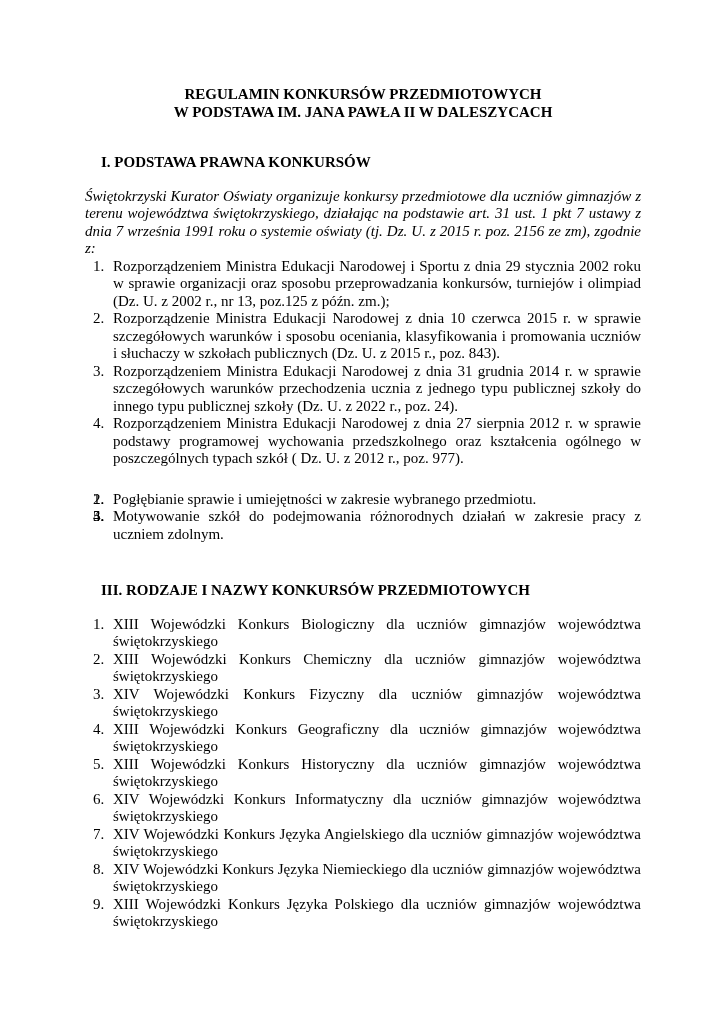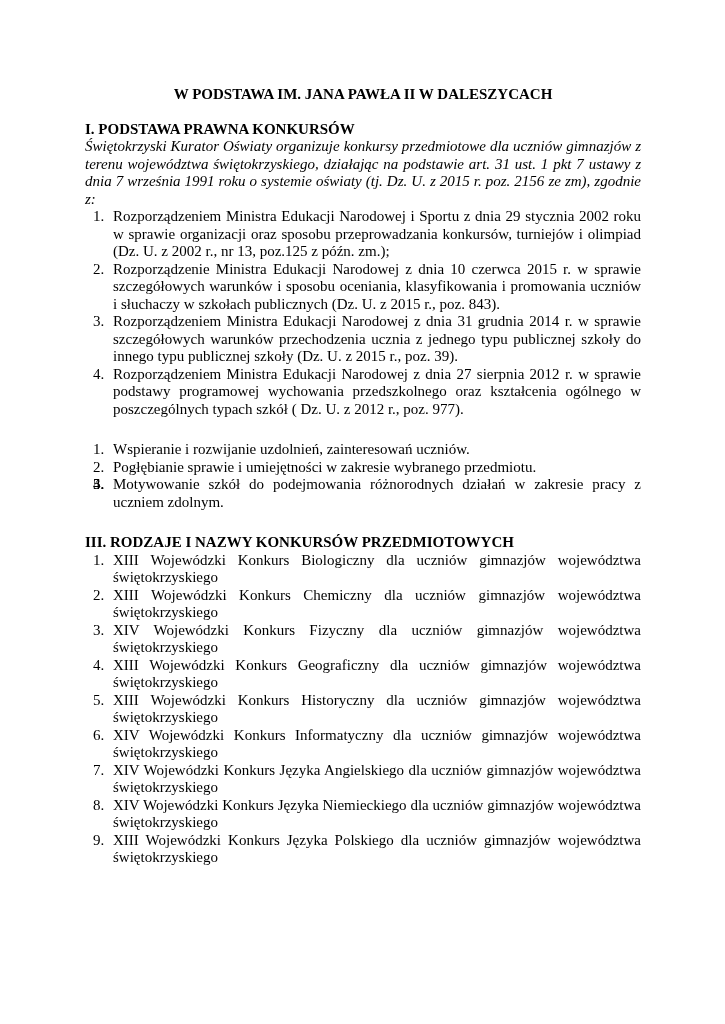--- a/index.html
+++ b/index.html
@@ -20,21 +20,21 @@
     overflow: hidden;
   }
   .doc-title {
     text-align: center;
     font-weight: bold;
   }
   .gap-line { height: 17px; }
   .gap-section { height: 23px; }
   .section-heading {
     font-weight: bold;
-    margin: 0;
+    margin: 16px;
     font-size: 15px;
     line-height: 17.5px;
   }
   p.body-text {
     margin: 0;
     text-align: justify;
     font-style: italic;
   }
   .num-list {
     margin: 0;
@@ -51,54 +51,54 @@
     left: 8px;
     top: 0;
   }
 </style>
 </head>
 <body>
 
 <div class="page">
 
   <div class="doc-title">
+    <div>REGULAMIN KONKURSÓW PRZEDMIOTOWYCH</div>
     <div>W PODSTAWA IM. JANA PAWŁA II W DALESZYCACH</div>
   </div>
 
   <div class="gap-line"></div>
 
   <h2 class="section-heading">I. PODSTAWA PRAWNA KONKURSÓW</h2>
   <p class="body-text">Świętokrzyski Kurator Oświaty organizuje konkursy przedmiotowe dla uczniów gimnazjów z terenu województwa świętokrzyskiego, działając na podstawie art. 31 ust. 1 pkt 7 ustawy z dnia 7 września 1991 roku o systemie oświaty (tj. Dz. U. z 2015 r. poz. 2156 ze zm), zgodnie z:</p>
 
   <ol class="num-list">
     <li>
       <span class="num">1.</span>
       <span>Rozporządzeniem Ministra Edukacji Narodowej i Sportu z dnia 29 stycznia 2002 roku w sprawie organizacji oraz sposobu przeprowadzania konkursów, turniejów i olimpiad (Dz. U. z 2002 r., nr 13, poz.125 z późn. zm.);</span>
     </li>
     <li>
       <span class="num">2.</span>
       <span>Rozporządzenie Ministra Edukacji Narodowej z dnia 10 czerwca 2015 r. w sprawie szczegółowych warunków i sposobu oceniania, klasyfikowania i promowania uczniów i słuchaczy w szkołach publicznych (Dz. U. z 2015 r., poz. 843).</span>
     </li>
     <li>
       <span class="num">3.</span>
-      <span>Rozporządzeniem Ministra Edukacji Narodowej z dnia 31 grudnia 2014 r. w sprawie szczegółowych warunków przechodzenia ucznia z jednego typu publicznej szkoły do innego typu publicznej szkoły (Dz. U. z 2015 r., poz. 39).</span>
+      <span>Rozporządzeniem Ministra Edukacji Narodowej z dnia 31 grudnia 2014 r. w sprawie szczegółowych warunków przechodzenia ucznia z jednego typu publicznej szkoły do innego typu publicznej szkoły (Dz. U. z 2022 r., poz. 24).</span>
     </li>
     <li>
       <span class="num">4.</span>
       <span>Rozporządzeniem Ministra Edukacji Narodowej z dnia 27 sierpnia 2012 r. w sprawie podstawy programowej wychowania przedszkolnego oraz kształcenia ogólnego w poszczególnych typach szkół ( Dz. U. z 2012 r., poz. 977).</span>
     </li>
   </ol>
 
   <div class="gap-section"></div>
 
 
   <ol class="num-list">
     <li>
       <span class="num">1.</span>
-      <span>Wspieranie i rozwijanie uzdolnień, zainteresowań uczniów.</span>
     </li>
     <li>
       <span class="num">2.</span>
       <span>Pogłębianie sprawie i umiejętności w zakresie wybranego przedmiotu.</span>
     </li>
     <li>
       <span class="num">3.</span>
     </li>
     <li>
       <span class="num">4.</span>

